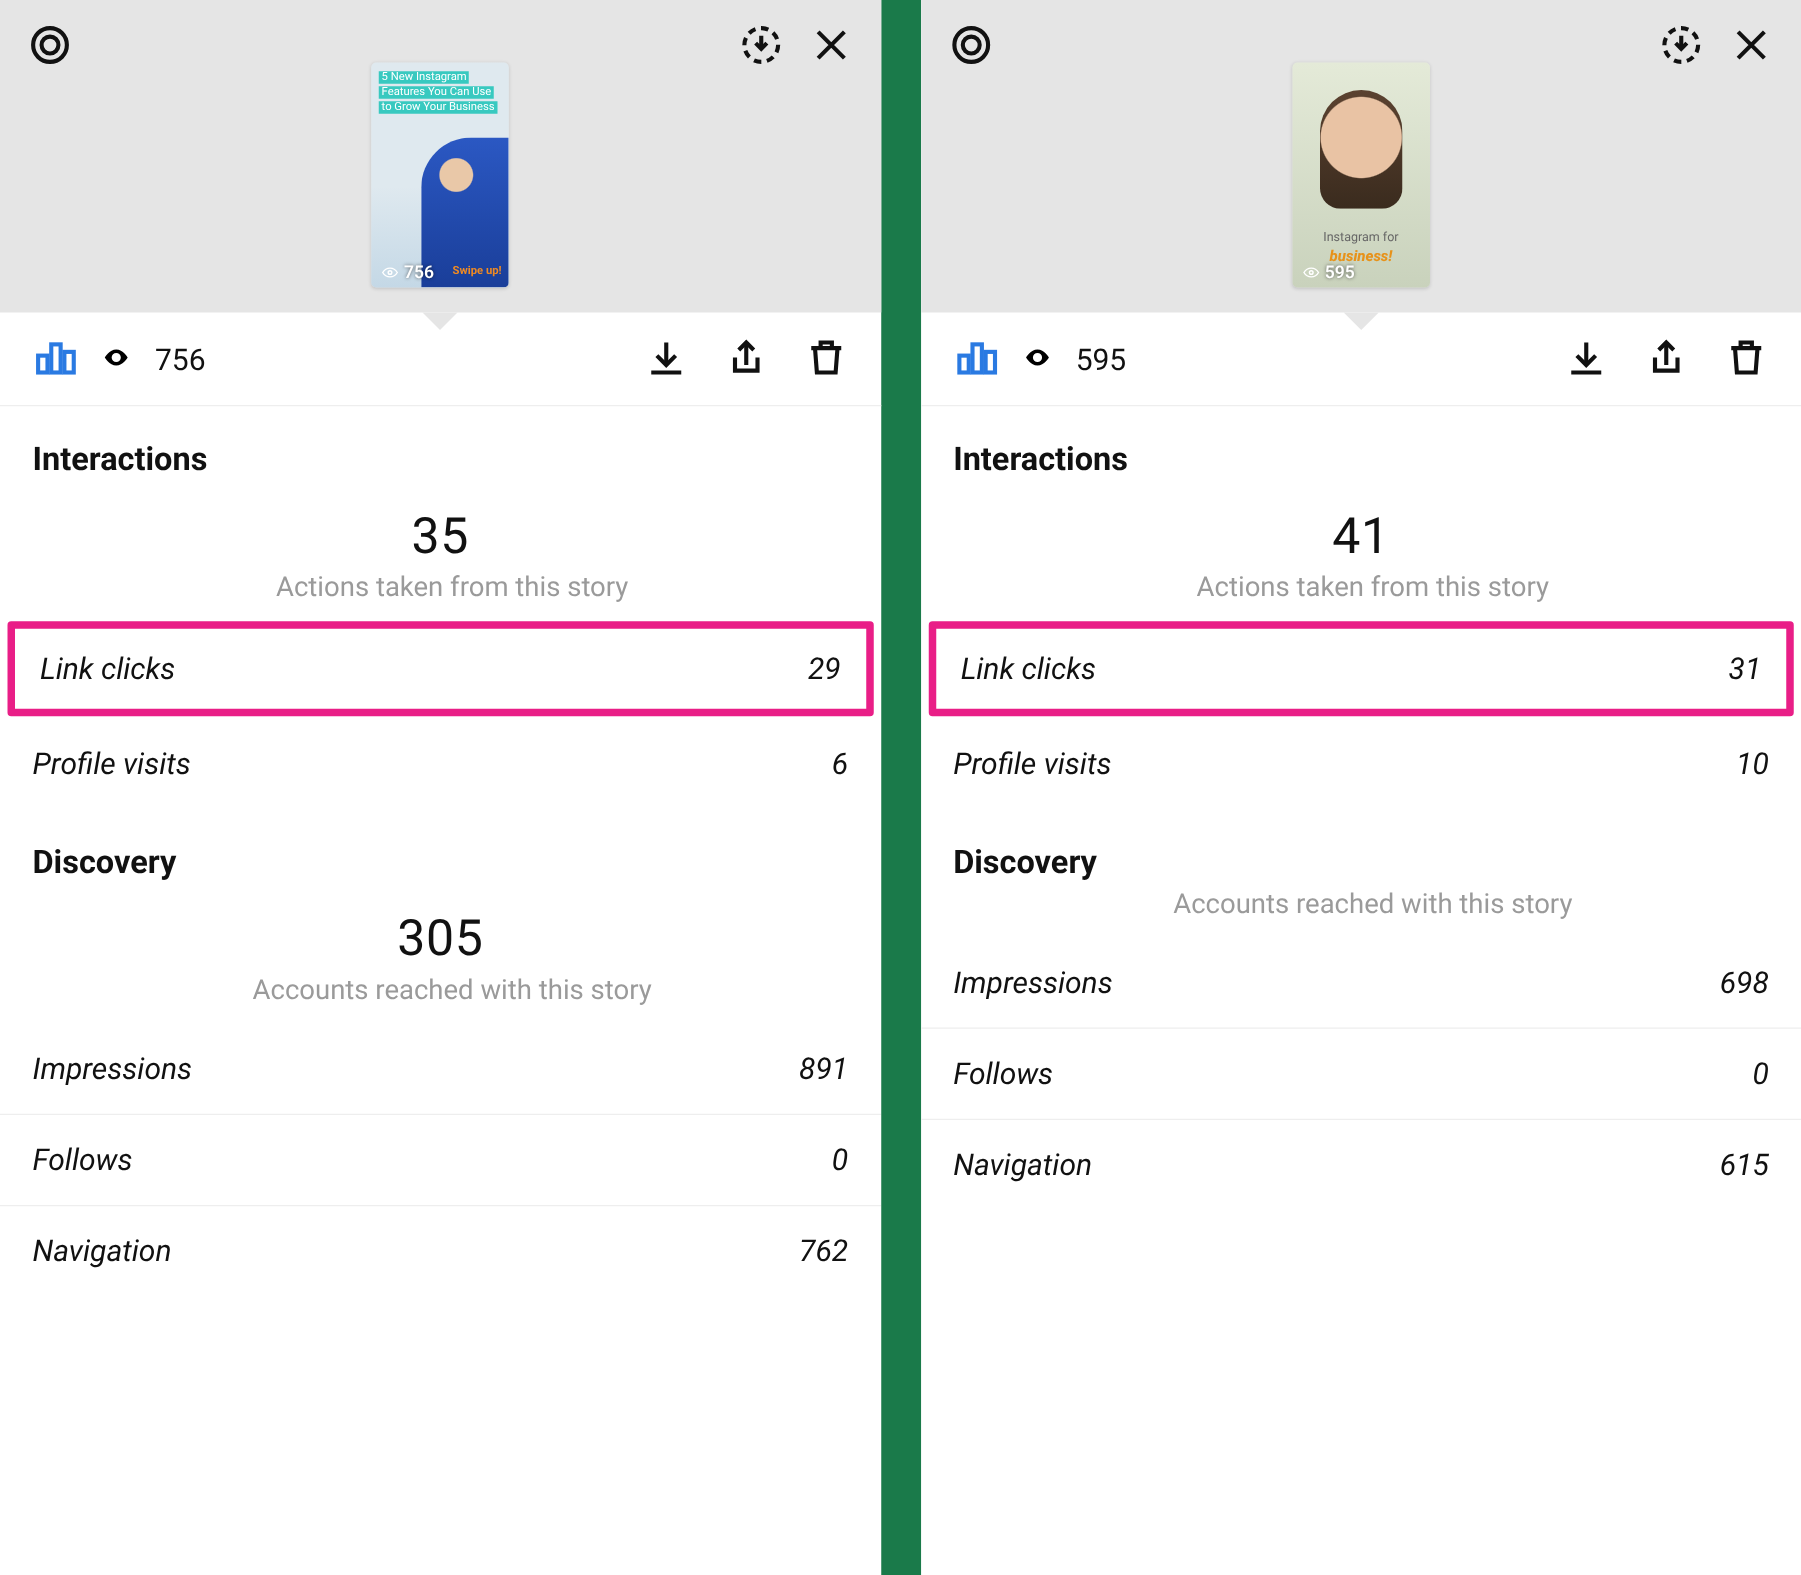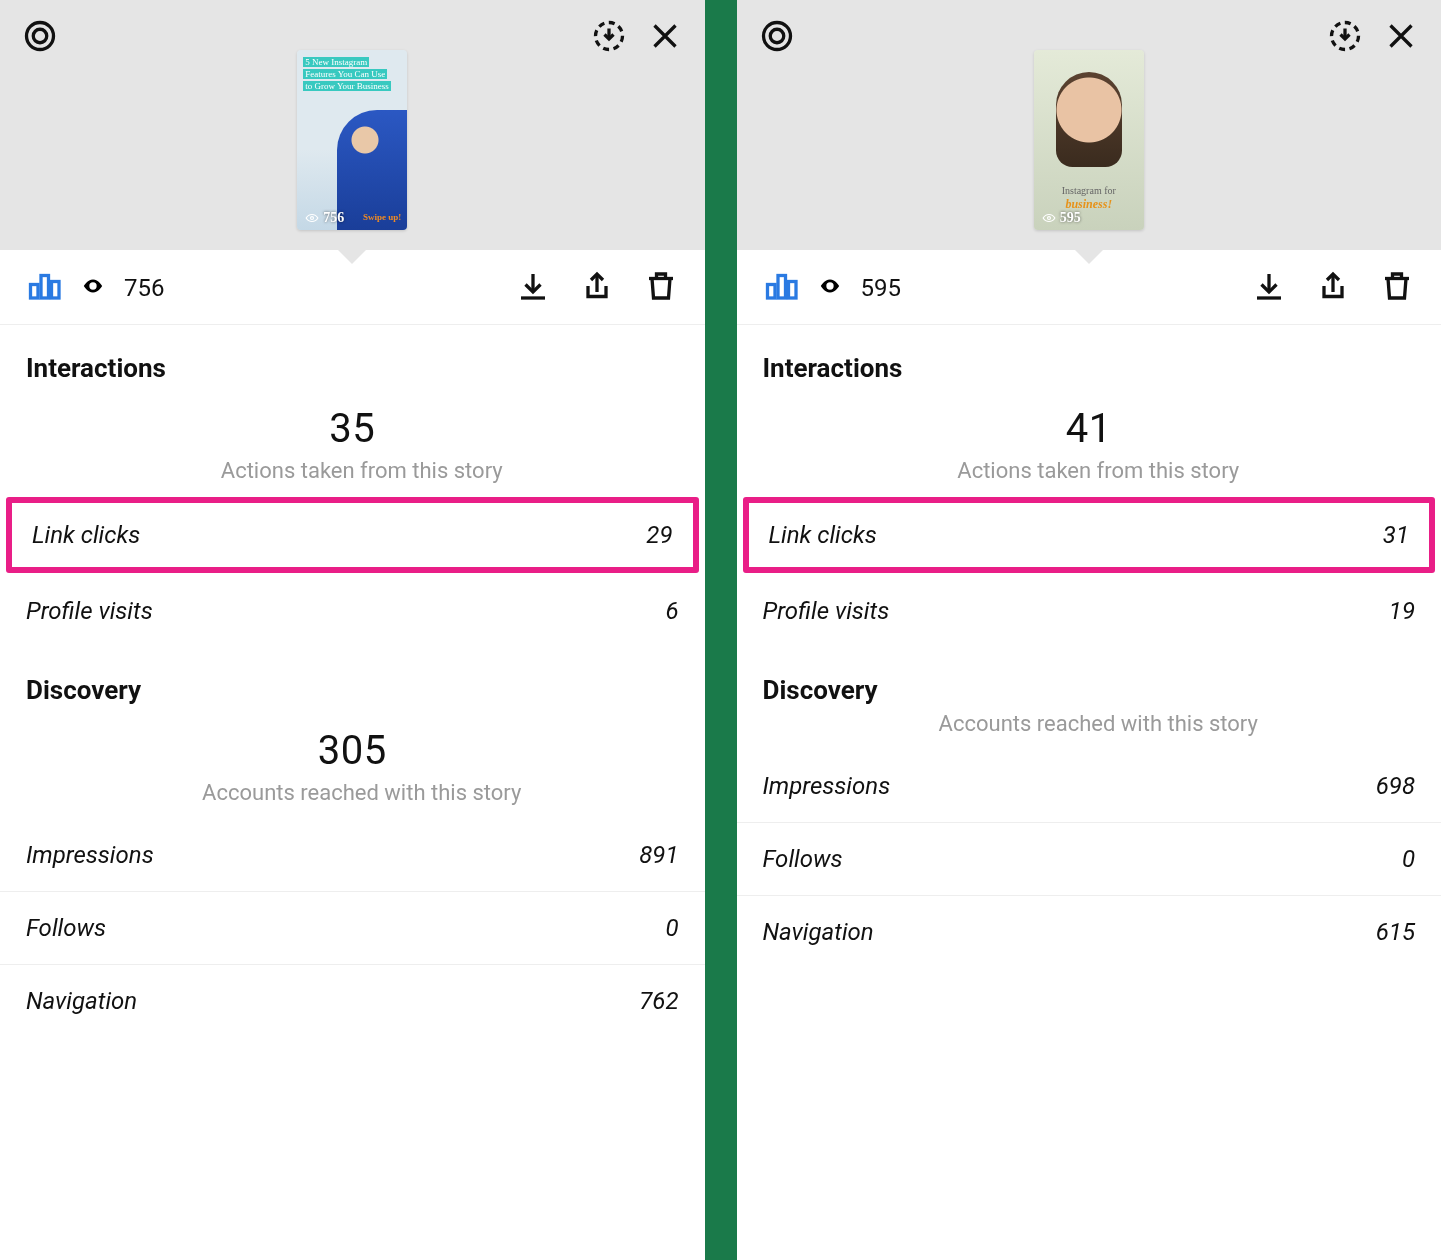--- a/index.html
+++ b/index.html
@@ -35,21 +35,20 @@
   }
   .header-top-right { display: flex; align-items:center; gap: 20px; }
   .thumb-wrap {
     position: absolute;
     left: 50%;
     transform: translateX(-50%);
     top: 50px;
     display:flex;
     flex-direction:column;
     align-items:center;
-    font-family:Liberation Serif, serif;
   }
   .thumb {
     width: 110px;
     height: 180px;
     border-radius: 4px;
     position: relative;
     overflow: hidden;
     box-shadow: 0 1px 3px rgba(0,0,0,0.15);
   }
   .thumb-a { background: linear-gradient(#dfe9ef 55%, #c4d8e6 100%); }
@@ -358,21 +357,21 @@
   <div>
     <div class="section-title">Interactions</div>
     <div class="big-number">41</div>
     <div class="subtext">Actions taken from this story</div>
     <div class="row highlight">
       <span>Link clicks</span>
       <span>31</span>
     </div>
     <div class="row section-break">
       <span>Profile visits</span>
-      <span>19</span>
+      <span>10</span>
     </div>
   </div>
 
   <div>
     <div class="section-title">Discovery</div>
     <div class="subtext">Accounts reached with this story</div>
     <div class="row">
       <span>Impressions</span>
       <span>698</span>
     </div>

